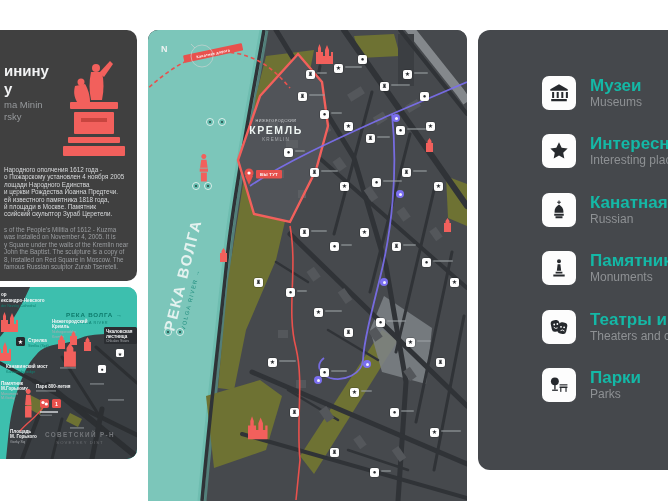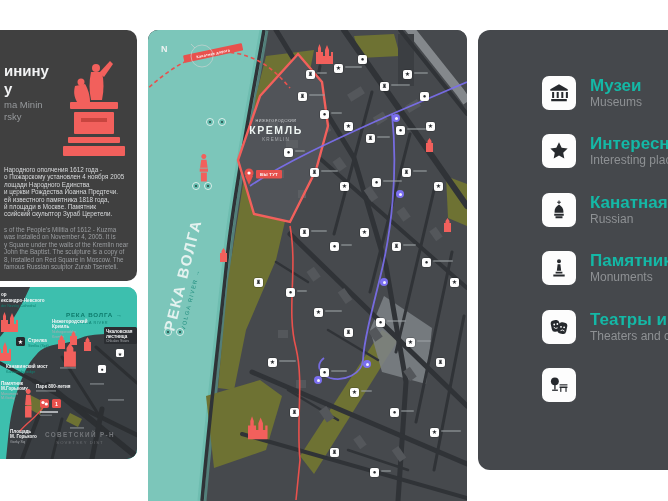--- a/index.html
+++ b/index.html
@@ -479,16 +479,20 @@
         <svg width="22" height="22" viewBox="0 0 24 24" fill="#26292d">
           <circle cx="7.5" cy="8" r="4.3"></circle>
           <rect x="6.8" y="10.5" width="1.5" height="6.5"></rect>
           <rect x="4.5" y="17" width="6.3" height="1.4"></rect>
           <rect x="12.6" y="11.2" width="8.6" height="1.3"></rect>
           <rect x="12.6" y="13.6" width="8.6" height="1.7"></rect>
           <rect x="13.3" y="15.3" width="1.3" height="4.2"></rect>
           <rect x="19" y="15.3" width="1.3" height="4.2"></rect>
         </svg>
       </div>
+      <div>
+        <div class="leg-ru">Парки</div>
+        <div class="leg-en">Parks</div>
+      </div>
     </div>
 
   </section>
 </div>
 
 </body></html>

